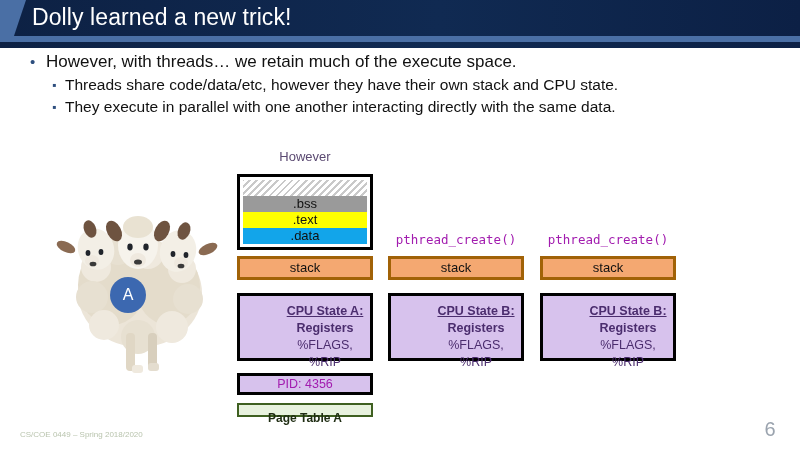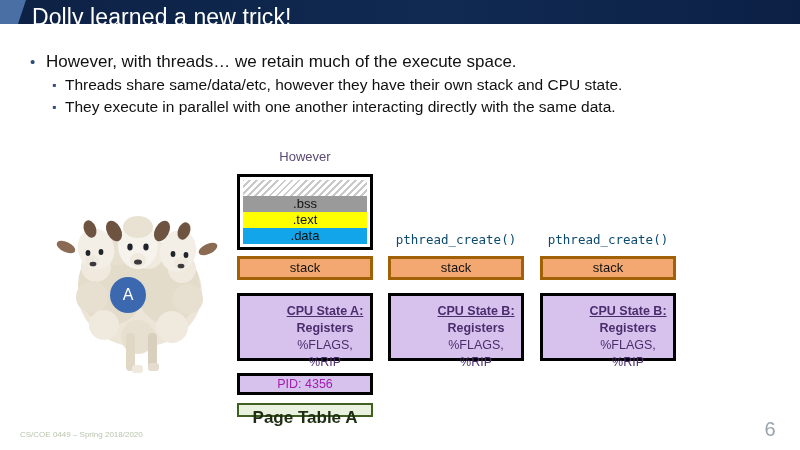--- a/index.html
+++ b/index.html
@@ -17,21 +17,21 @@
     width: 800px;
     height: 450px;
     background: #ffffff;
   }
 
   
   #title-bar {
     position: absolute;
     left: 0; top: 0;
     width: 800px;
-    height: 24px;
+    height: 48px;
     background: linear-gradient(90deg, #0d2144 0%, #102a52 55%, #0c2045 100%);
     overflow: hidden;
   }
   #title-accent-left {
     position: absolute;
     left: 0; top: 0;
     width: 26px;
     height: 42px;
     background: #4a6fa5;
     clip-path: polygon(0 0, 100% 0, 46% 100%, 0 100%);
@@ -162,21 +162,21 @@
     display: block;
     line-height: 17px;
   }
   .cpubox .ln.bold { font-weight: bold; }
 
   .pcreate {
     position: absolute;
     width: 136px;
     text-align: center;
     font-size: 12.5px;
-    color: #0c4a6e;
+    color: #a21caf;
     font-family: "DejaVu Sans Mono", monospace;
   }
 
   #pid-box {
     position: absolute;
     left: 237px;
     top: 373px;
     width: 136px;
     height: 22px;
     border: 3px solid #000000;
@@ -189,21 +189,21 @@
   #page-table-box {
     position: absolute;
     left: 237px;
     top: 403px;
     width: 136px;
     height: 14px;
     border: 2px solid #3f6021;
     background: #e8f2de;
     text-align: center;
     line-height: 26px;
-    font-size: 17px;
+    font-size: 12px;
     font-weight: bold;
     color: #1f2d13;
   }
 
   
   #sheep-wrap {
     position: absolute;
     left: 52px;
     top: 205px;
     width: 180px;
@@ -252,21 +252,21 @@
     <div id="title-accent-left"></div>
     <div id="title-underline"></div>
     <div id="title-text">Dolly learned a new trick!</div>
   </div>
 
   <div id="bullets">
     <div class="b1">
       <span class="mk">•</span><span>However, with threads… we retain much of the execute space.</span>
     </div>
     <div class="b2">
-      <span class="mk">▪</span><span>Threads share same/data/etc, however they have their own stack and CPU state.</span>
+      <span class="mk">▪</span><span>Threads share code/data/etc, however they have their own stack and CPU state.</span>
     </div>
     <div class="b2">
       <span class="mk">▪</span><span>They execute in parallel with one another interacting directly with the same data.</span>
     </div>
   </div>
 
   <div id="diagram">
 
     <div id="process-label">However</div>
 

